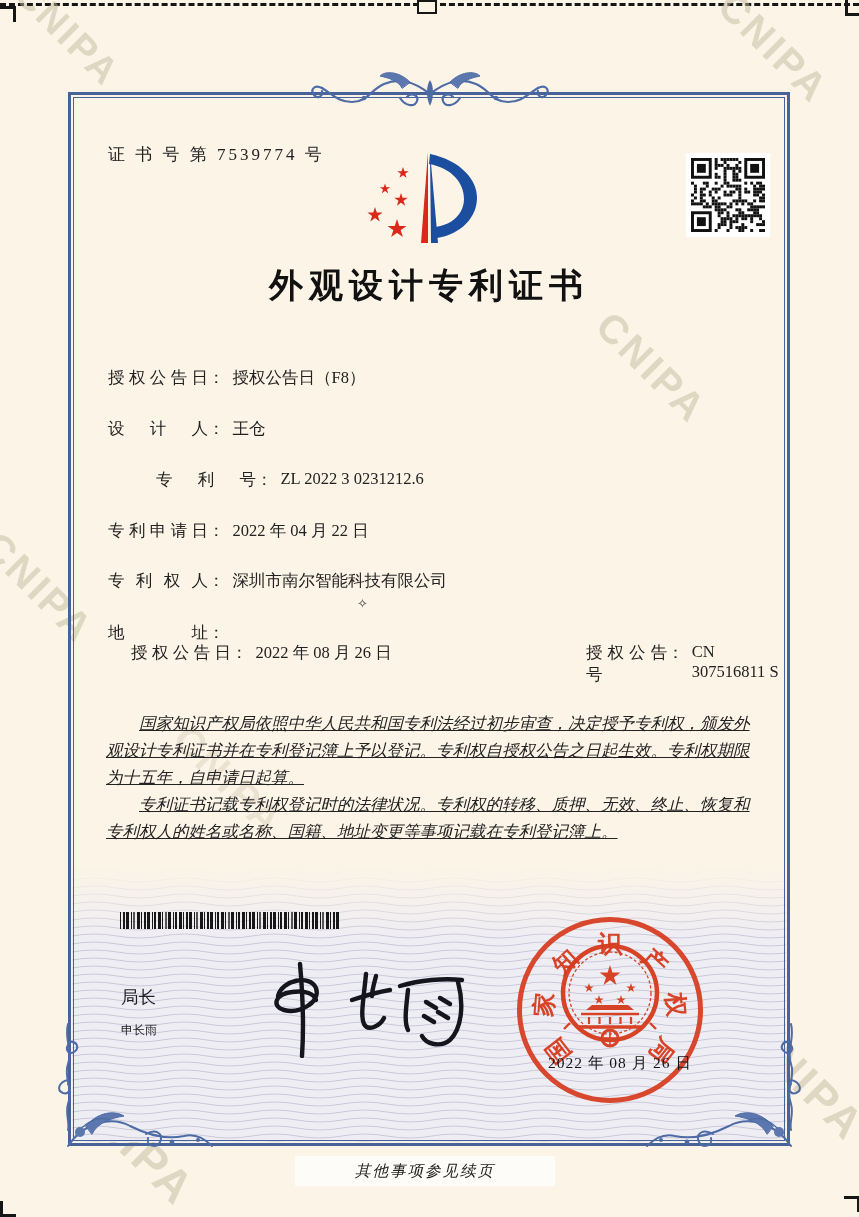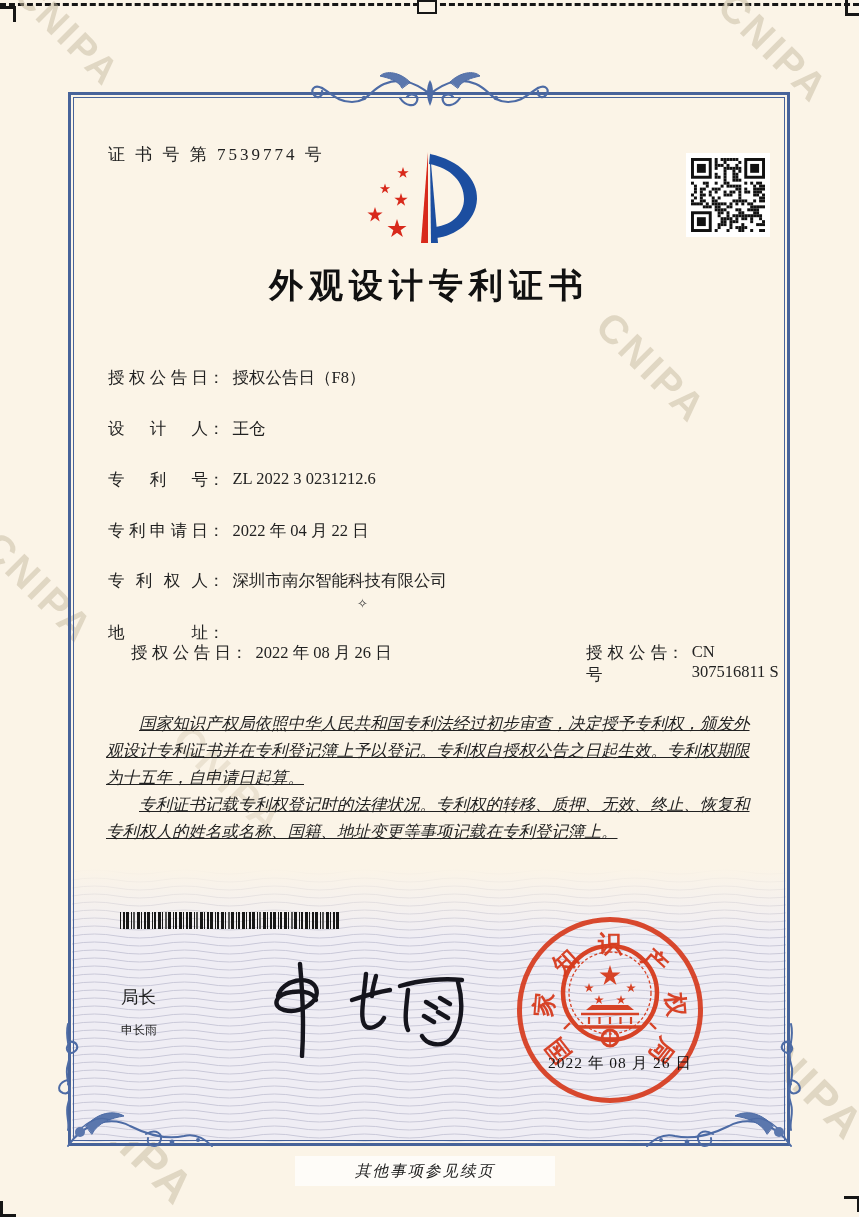--- a/index.html
+++ b/index.html
@@ -392,21 +392,21 @@
   <div class="frow" style="top:367px;">
     <span class="flabel">授权公告日</span>
       <span class="fcolon">：</span>
     <span class="fvalue">授权公告日（F8）</span>
   </div>
   <div class="frow" style="top:418px;">
     <span class="flabel">设计人</span>
       <span class="fcolon">：</span>
     <span class="fvalue">王仓</span>
   </div>
-  <div class="frow" style="top:469px;">
+  <div class="frow" style="top:469px;margin-left:48px;">
     <span class="flabel">专利号</span>
       <span class="fcolon">：</span>
     <span class="fvalue">ZL 2022 3 0231212.6</span>
   </div>
   <div class="frow" style="top:520px;">
     <span class="flabel">专利申请日</span>
       <span class="fcolon">：</span>
     <span class="fvalue">2022 年 04 月 22 日</span>
   </div>
   <div class="frow" style="top:570px;">

